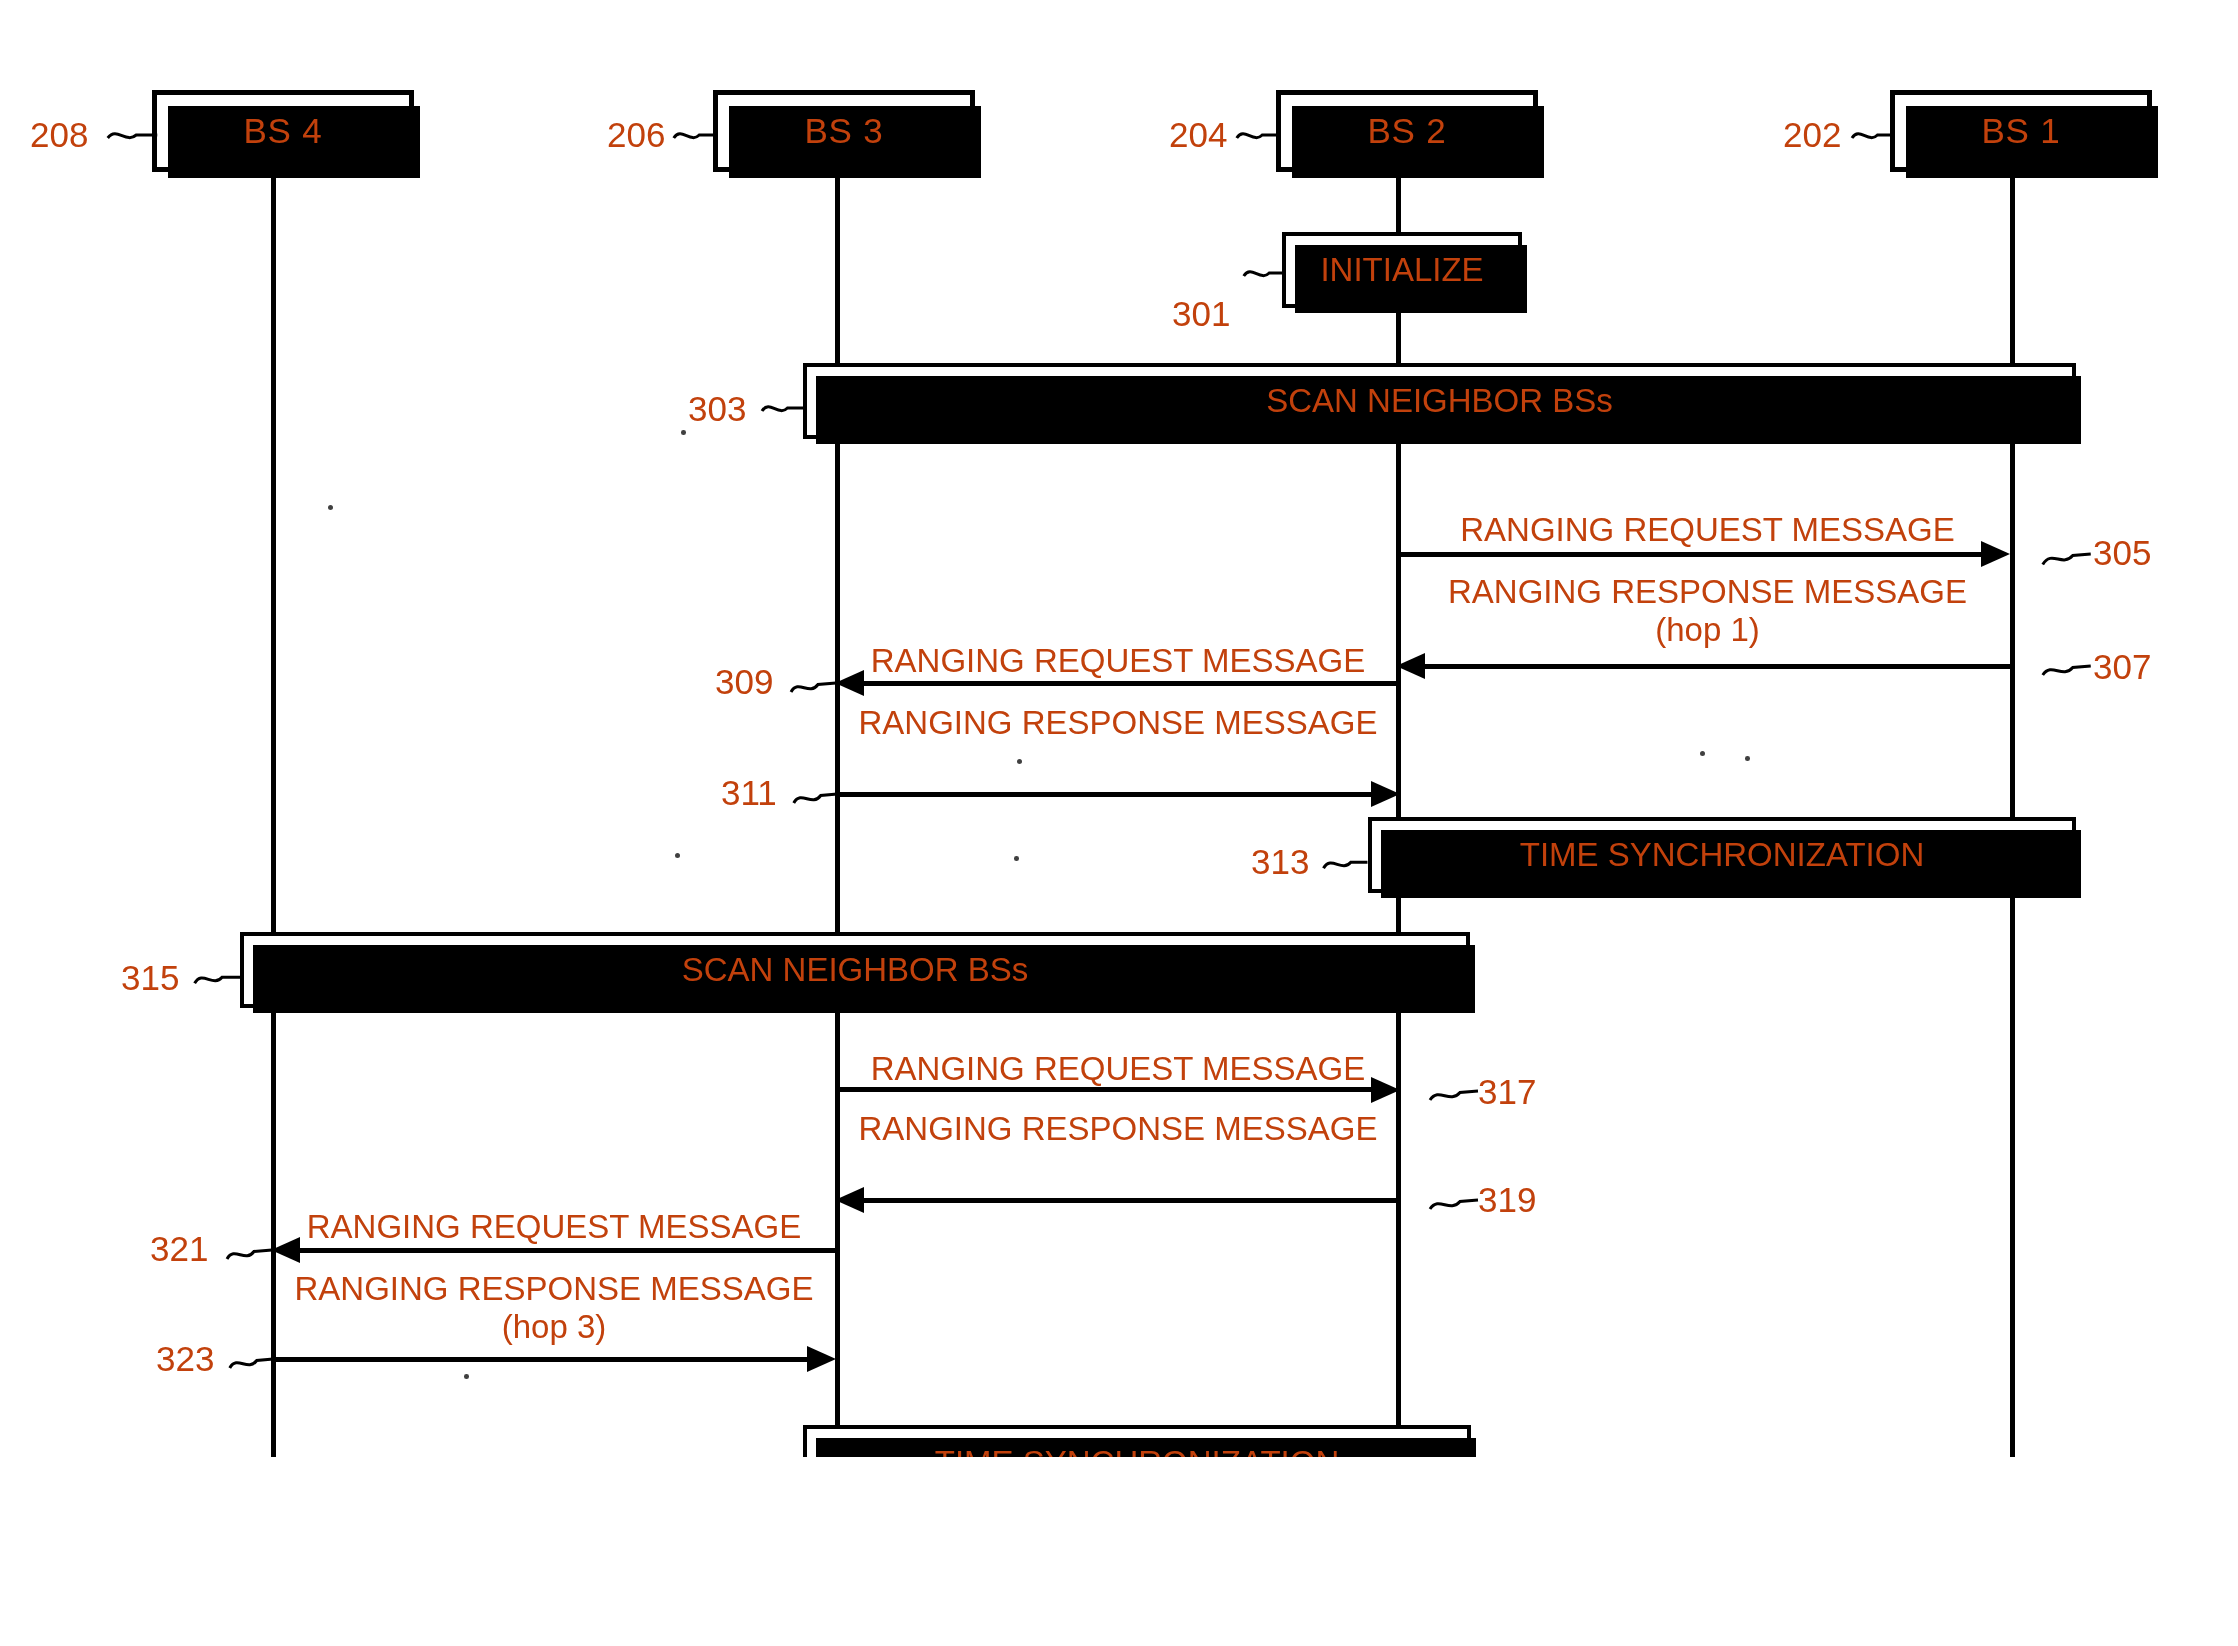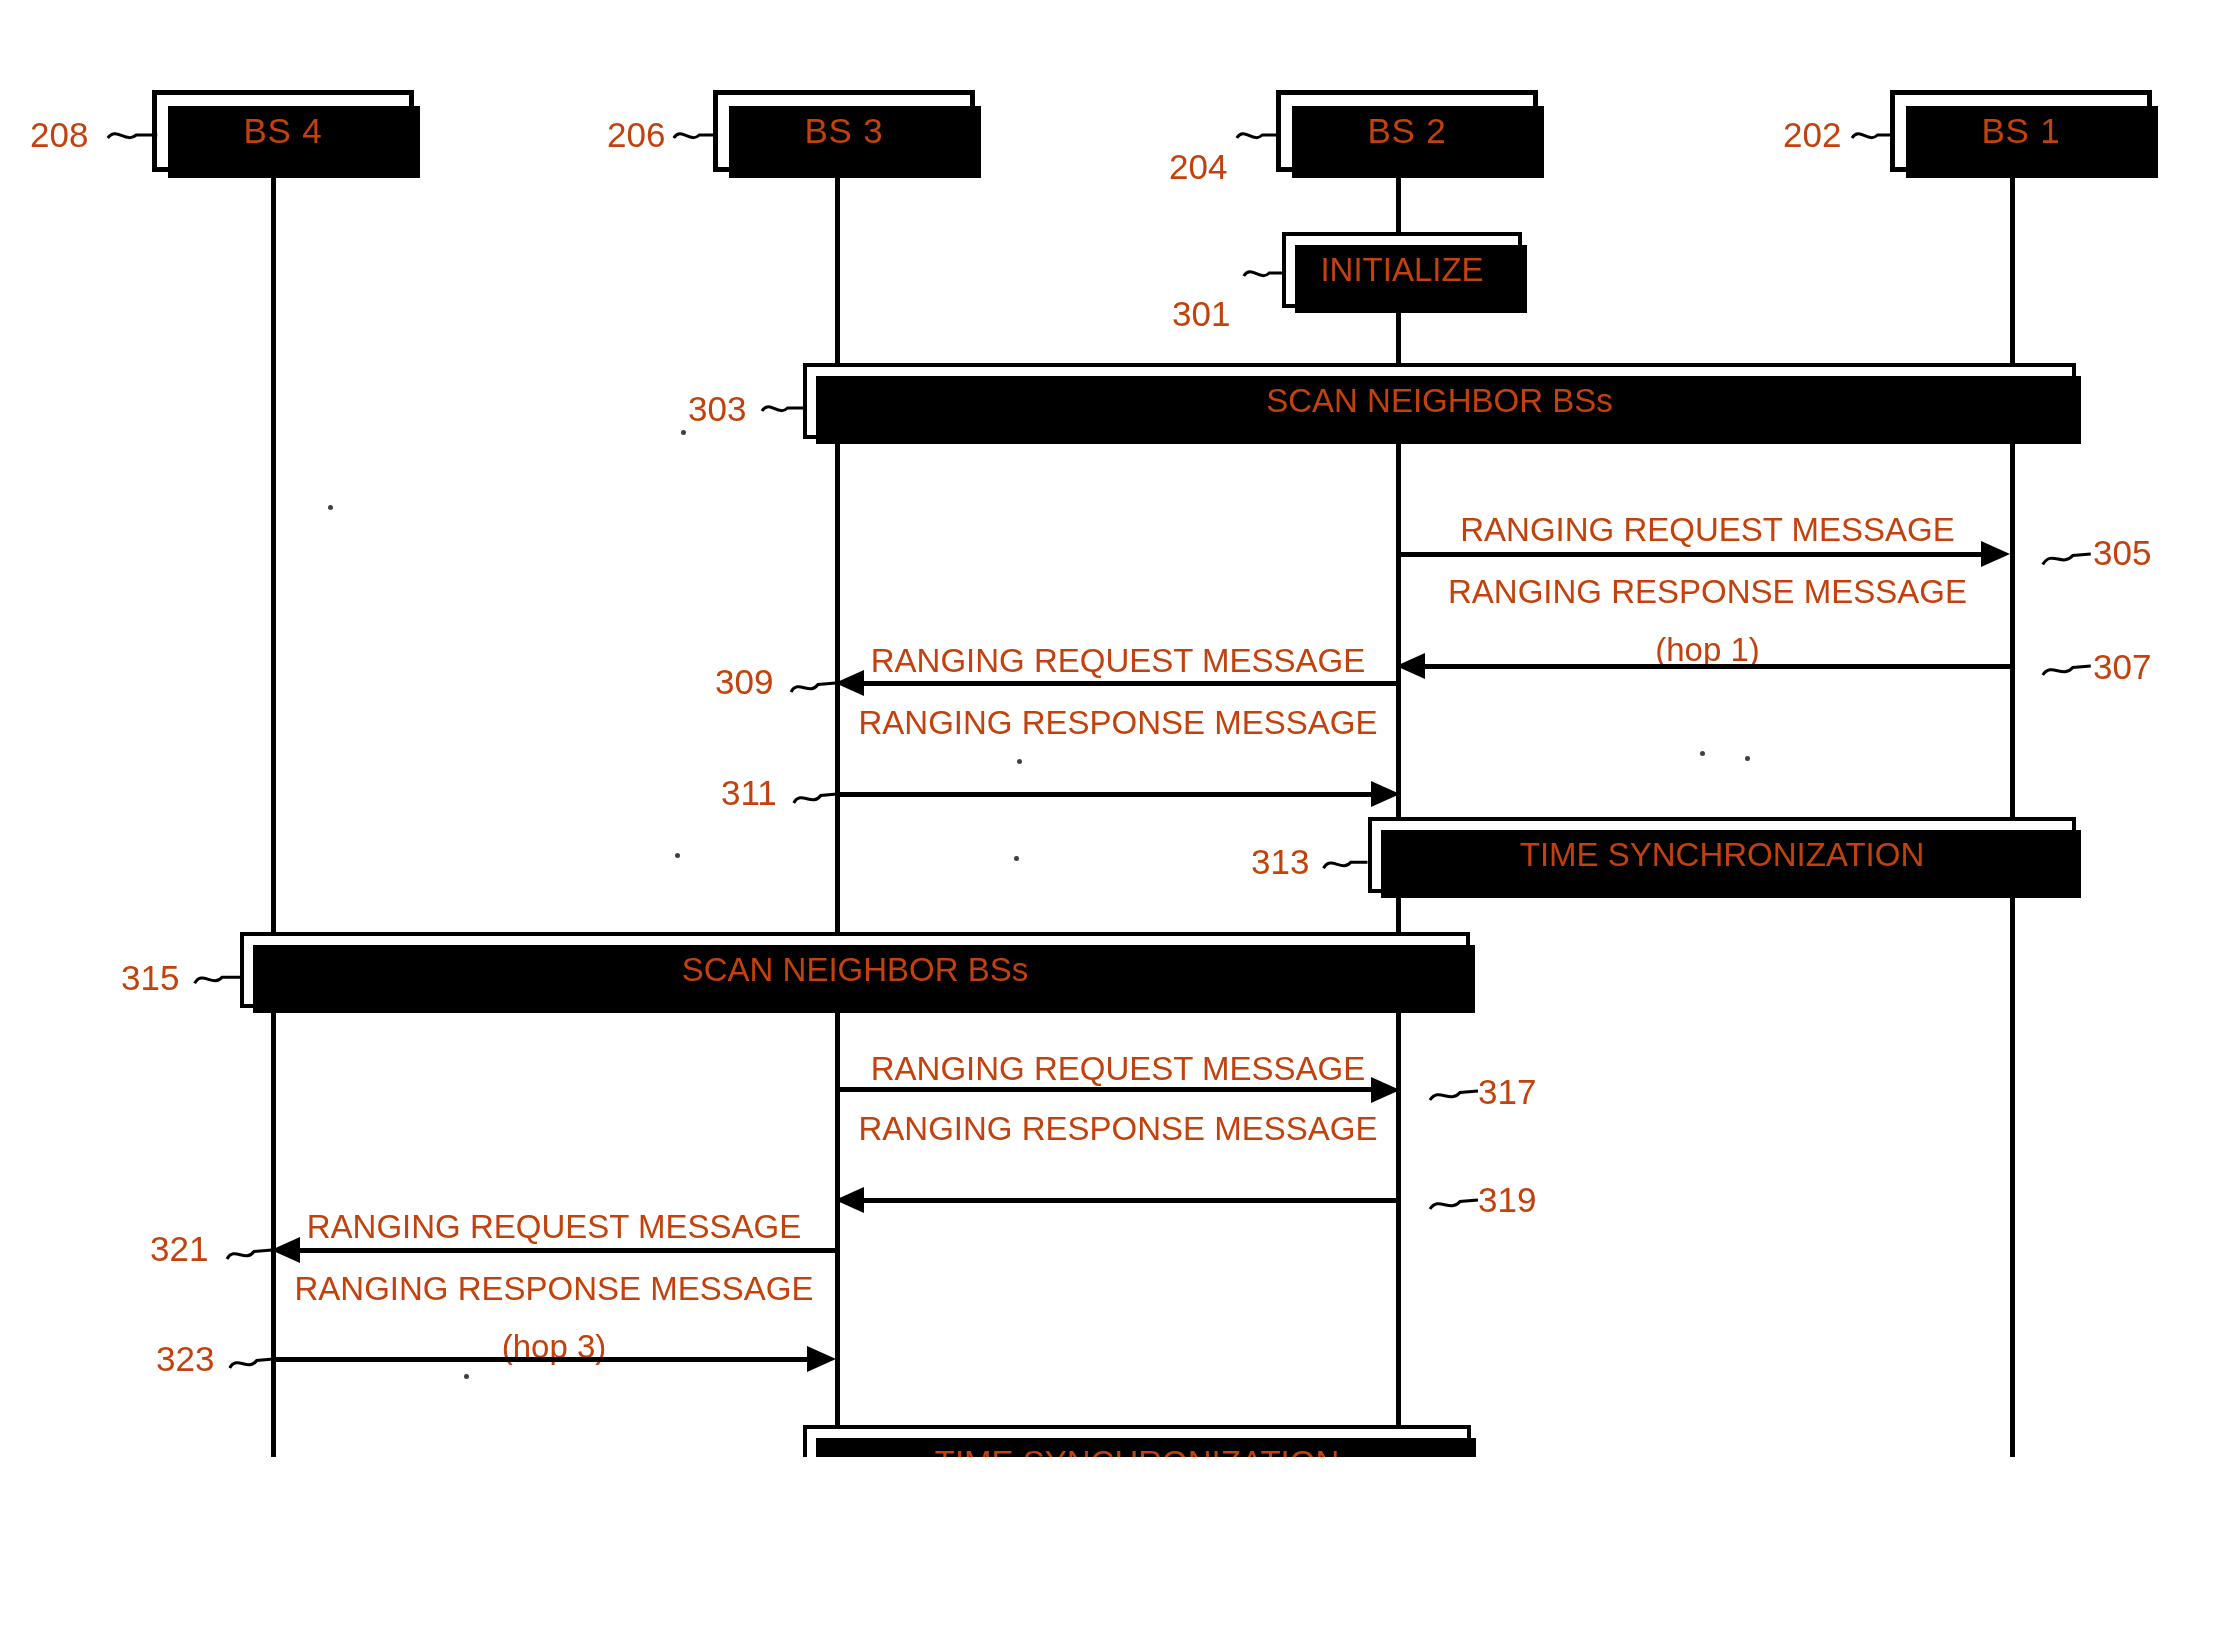--- a/index.html
+++ b/index.html
@@ -118,21 +118,20 @@
     position: absolute;
     font-size: 33px;
     line-height: 1.14;
     text-align: center;
     white-space: nowrap;
     z-index: 4;
   }
   .msg-text .sub {
     display: block;
     font-size: 33px;
-    margin-top: 20px;
   }
 
   
   .speck {
     position: absolute;
     background: #000000;
     border-radius: 50%;
     opacity: 0.75;
   }
 </style>
@@ -162,21 +161,21 @@
   <div class="ref" style="left:30px; top:115px;">208</div>
   <svg class="ref-lead" style="left:106px; top:120px;" width="53" height="30" viewBox="0 0 70 40">
       <path d="M2 24 C14 8, 26 32, 40 20 L68 20" fill="none" stroke="#000" stroke-width="4"></path>
     </svg>
 
   <div class="ref" style="left:607px; top:115px;">206</div>
   <svg class="ref-lead" style="left:672px; top:120px;" width="47" height="30" viewBox="0 0 62 40">
       <path d="M2 24 C12 8, 24 32, 36 20 L60 20" fill="none" stroke="#000" stroke-width="4"></path>
     </svg>
 
-  <div class="ref" style="left:1169px; top:115px;margin-top:32px;">204</div>
+  <div class="ref" style="left:1169px; top:115px;">204</div>
   <svg class="ref-lead" style="left:1235px; top:120px;" width="47" height="30" viewBox="0 0 62 40">
       <path d="M2 24 C12 8, 24 32, 36 20 L60 20" fill="none" stroke="#000" stroke-width="4"></path>
     </svg>
 
   <div class="ref" style="left:1783px; top:115px;">202</div>
   <svg class="ref-lead" style="left:1850px; top:120px;" width="46" height="30" viewBox="0 0 60 40">
       <path d="M2 24 C12 8, 24 32, 36 20 L58 20" fill="none" stroke="#000" stroke-width="4"></path>
     </svg>
 
   <div class="proc-box" style="left:1282px; top:232px; width:240px; height:76px;">

